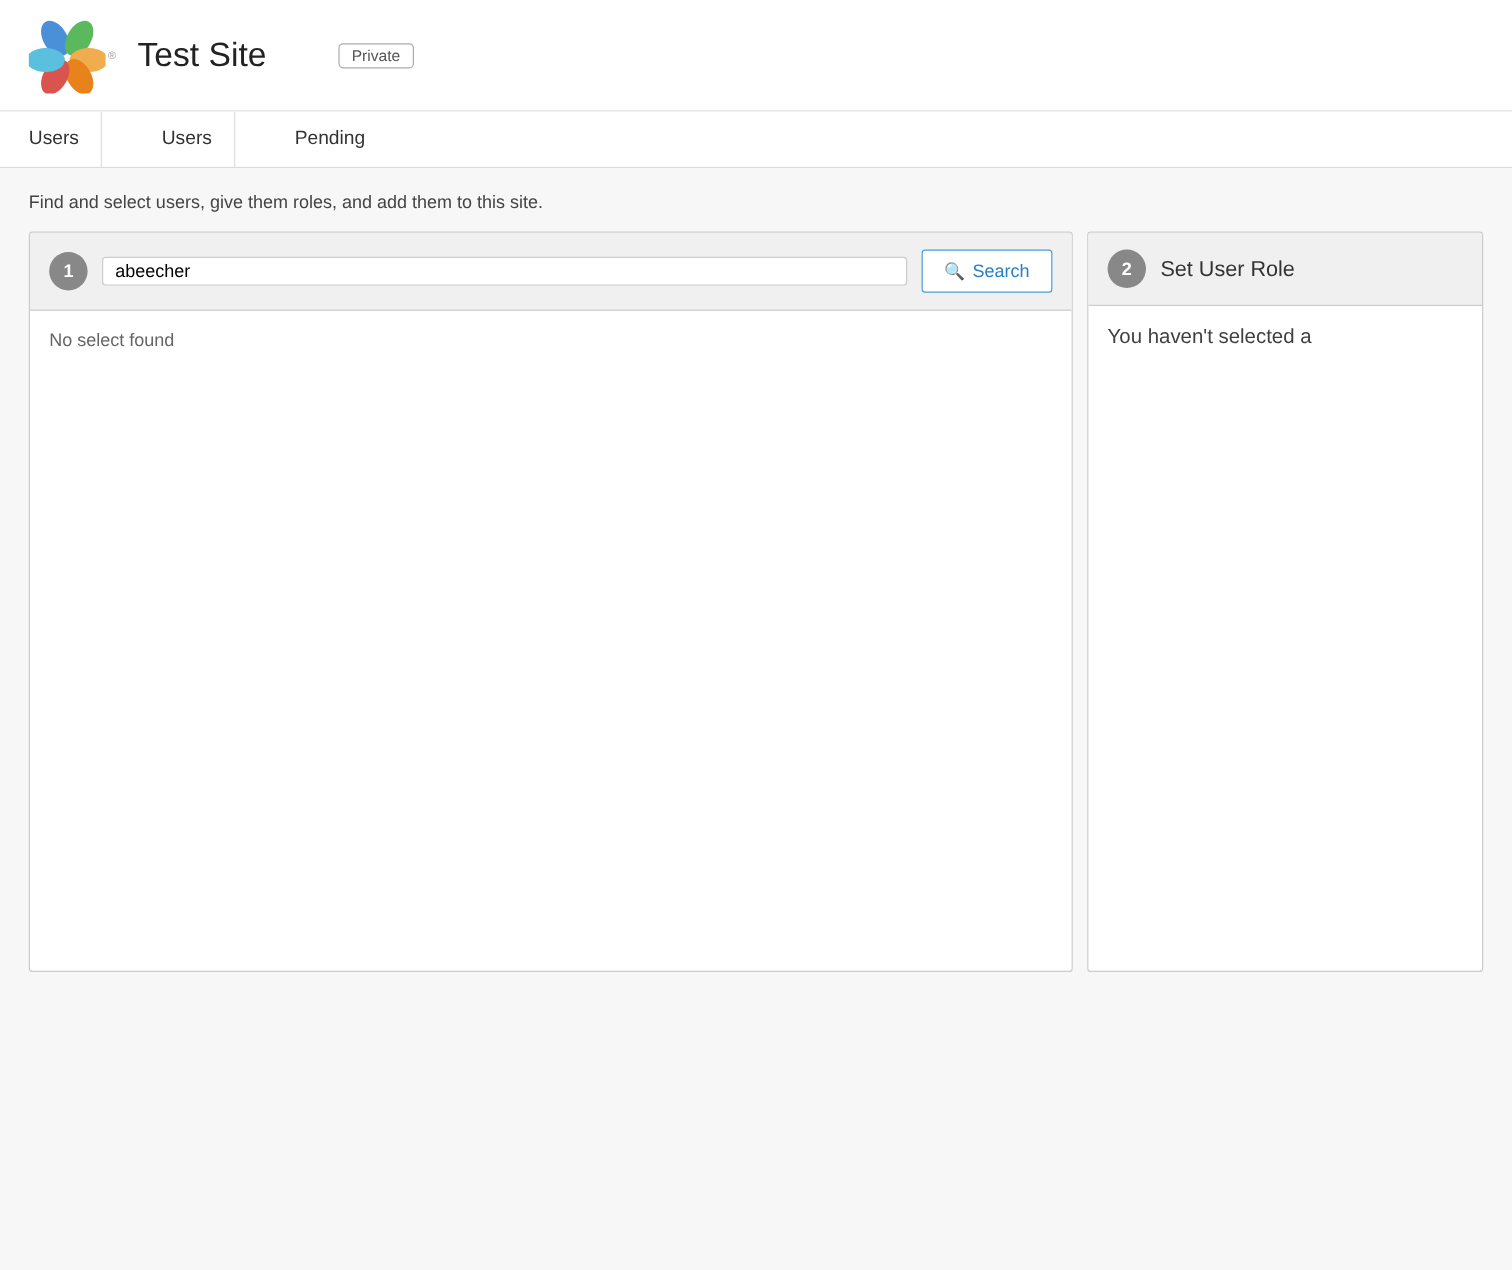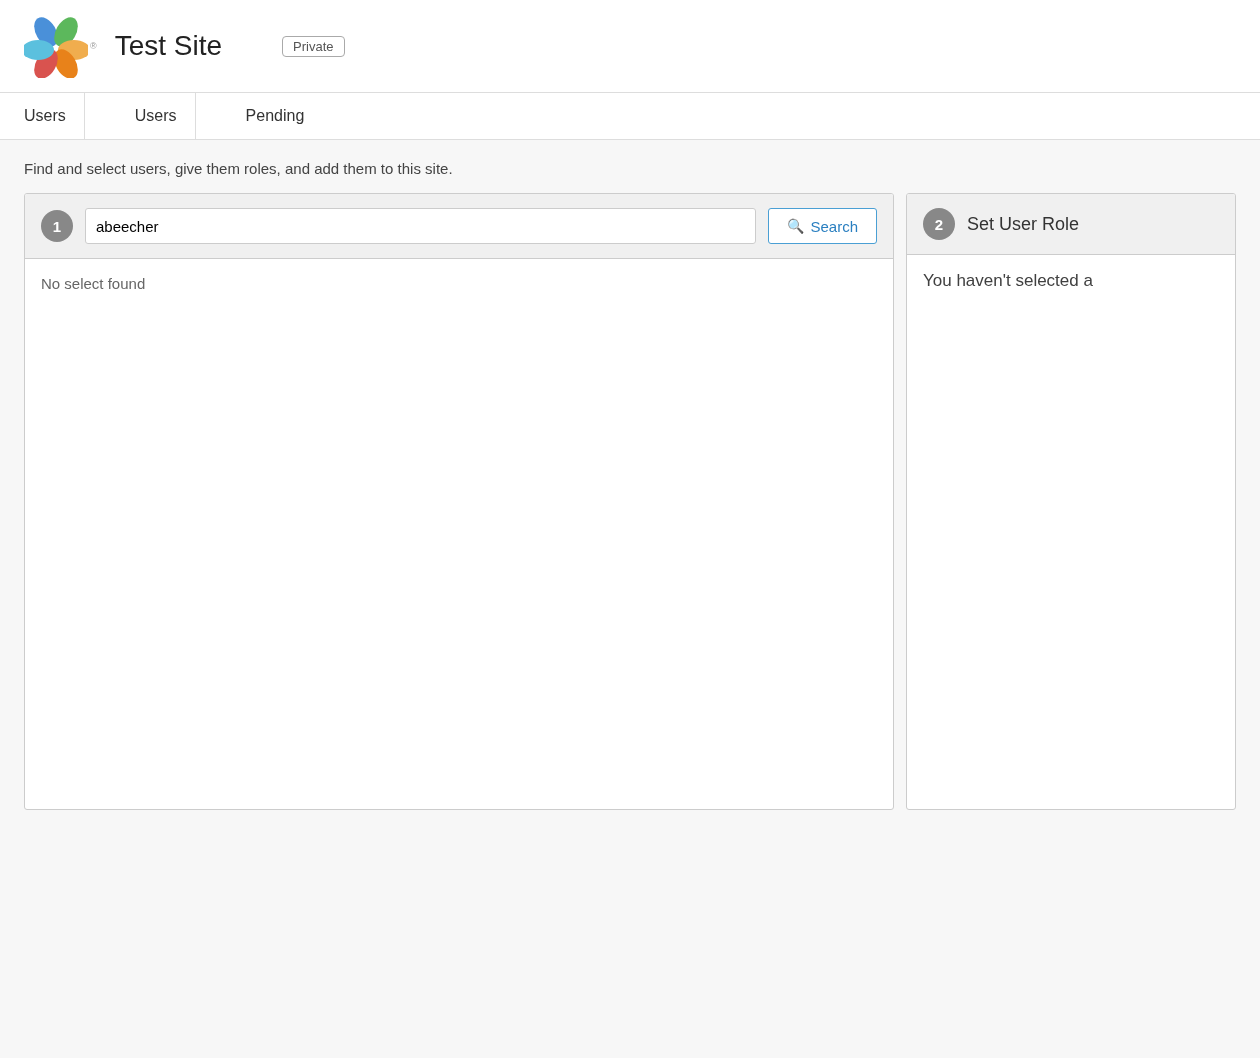--- a/index.html
+++ b/index.html
@@ -111,21 +111,21 @@
       color: #fff;
       display: flex;
       align-items: center;
       justify-content: center;
       font-size: 15px;
       font-weight: bold;
       flex-shrink: 0;
     }
     .search-input {
       flex: 1;
-      height: 36px;
+      height: 24px;
       border: 1px solid #ccc;
       border-radius: 3px;
       padding: 0 10px;
       font-size: 15px;
       outline: none;
     }
     .search-button {
       height: 36px;
       padding: 0 18px;
       border: 1px solid #4a9fd4;

